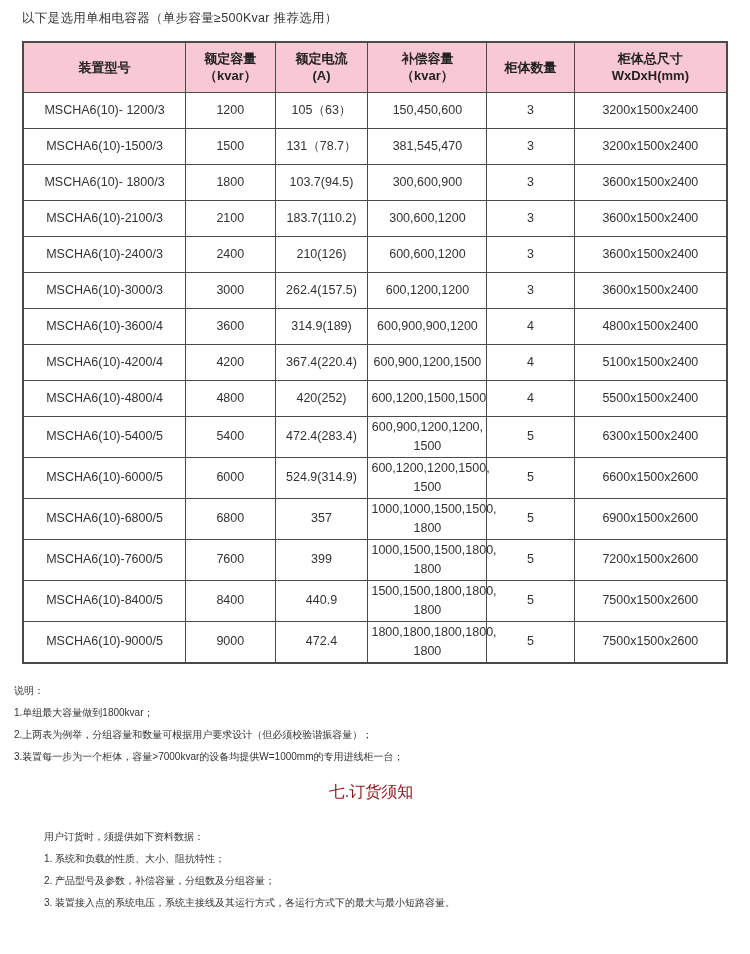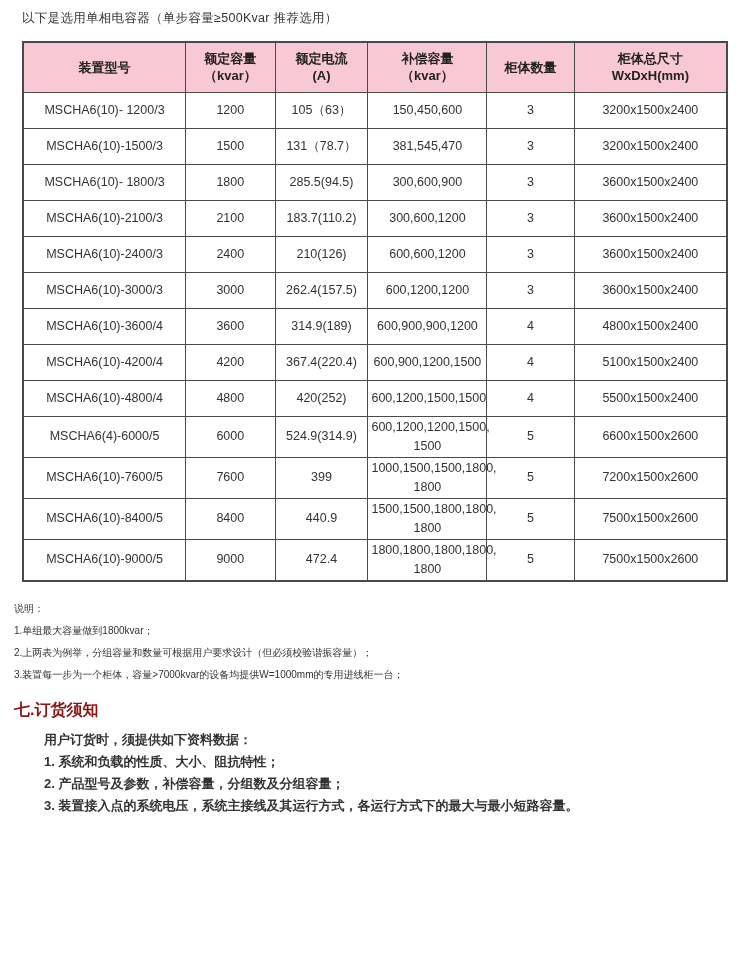--- a/index.html
+++ b/index.html
@@ -60,30 +60,30 @@
   .col-cabinets { width: 12.4%; }
   .col-size { width: 21.7%; }
   .notes {
     margin-top: 16px;
     margin-left: -8px;
     font-size: 10px;
     line-height: 22px;
   }
   .note-item { padding-left: 12px; text-indent: -12px; }
   .order-heading {
-    margin: 14px 0 8px -8px;
+    margin: 14px 0 23px -8px;
     font-size: 16px;
-    font-weight: bold;
+    font-weight: normal;
     color: var(--section-heading);
+    text-align: center;
   }
   .order-body {
     padding-left: 22px;
-    font-size: 13px;
+    font-size: 10px;
     line-height: 22px;
-    font-weight: bold;
   }
 </style>
 </head>
 <body>
 
 <div class="page">
 
   <div class="intro">以下是选用单相电容器（单步容量≥500Kvar 推荐选用）</div>
 
   <table class="spec">
@@ -140,21 +140,21 @@
           <td>131（78.7）</td>
           <td>
             <div>381,545,470</div>
           </td>
           <td>3</td>
           <td>3200x1500x2400</td>
         </tr>
         <tr>
           <td>MSCHA6(10)- 1800/3</td>
           <td>1800</td>
-          <td>285.5(94.5)</td>
+          <td>103.7(94.5)</td>
           <td>
             <div>300,600,900</div>
           </td>
           <td>3</td>
           <td>3600x1500x2400</td>
         </tr>
         <tr>
           <td>MSCHA6(10)-2100/3</td>
           <td>2100</td>
           <td>183.7(110.2)</td>
@@ -208,29 +208,51 @@
           <td>MSCHA6(10)-4800/4</td>
           <td>4800</td>
           <td>420(252)</td>
           <td>
             <div>600,1200,1500,1500</div>
           </td>
           <td>4</td>
           <td>5500x1500x2400</td>
         </tr>
         <tr>
-          <td>MSCHA6(4)-6000/5</td>
+          <td>MSCHA6(10)-5400/5</td>
+          <td>5400</td>
+          <td>472.4(283.4)</td>
+          <td>
+            <div>600,900,1200,1200,</div>
+            <div>1500</div>
+          </td>
+          <td>5</td>
+          <td>6300x1500x2400</td>
+        </tr>
+        <tr>
+          <td>MSCHA6(10)-6000/5</td>
           <td>6000</td>
           <td>524.9(314.9)</td>
           <td>
             <div>600,1200,1200,1500,</div>
             <div>1500</div>
           </td>
           <td>5</td>
           <td>6600x1500x2600</td>
+        </tr>
+        <tr>
+          <td>MSCHA6(10)-6800/5</td>
+          <td>6800</td>
+          <td>357</td>
+          <td>
+            <div>1000,1000,1500,1500,</div>
+            <div>1800</div>
+          </td>
+          <td>5</td>
+          <td>6900x1500x2600</td>
         </tr>
         <tr>
           <td>MSCHA6(10)-7600/5</td>
           <td>7600</td>
           <td>399</td>
           <td>
             <div>1000,1500,1500,1800,</div>
             <div>1800</div>
           </td>
           <td>5</td>

